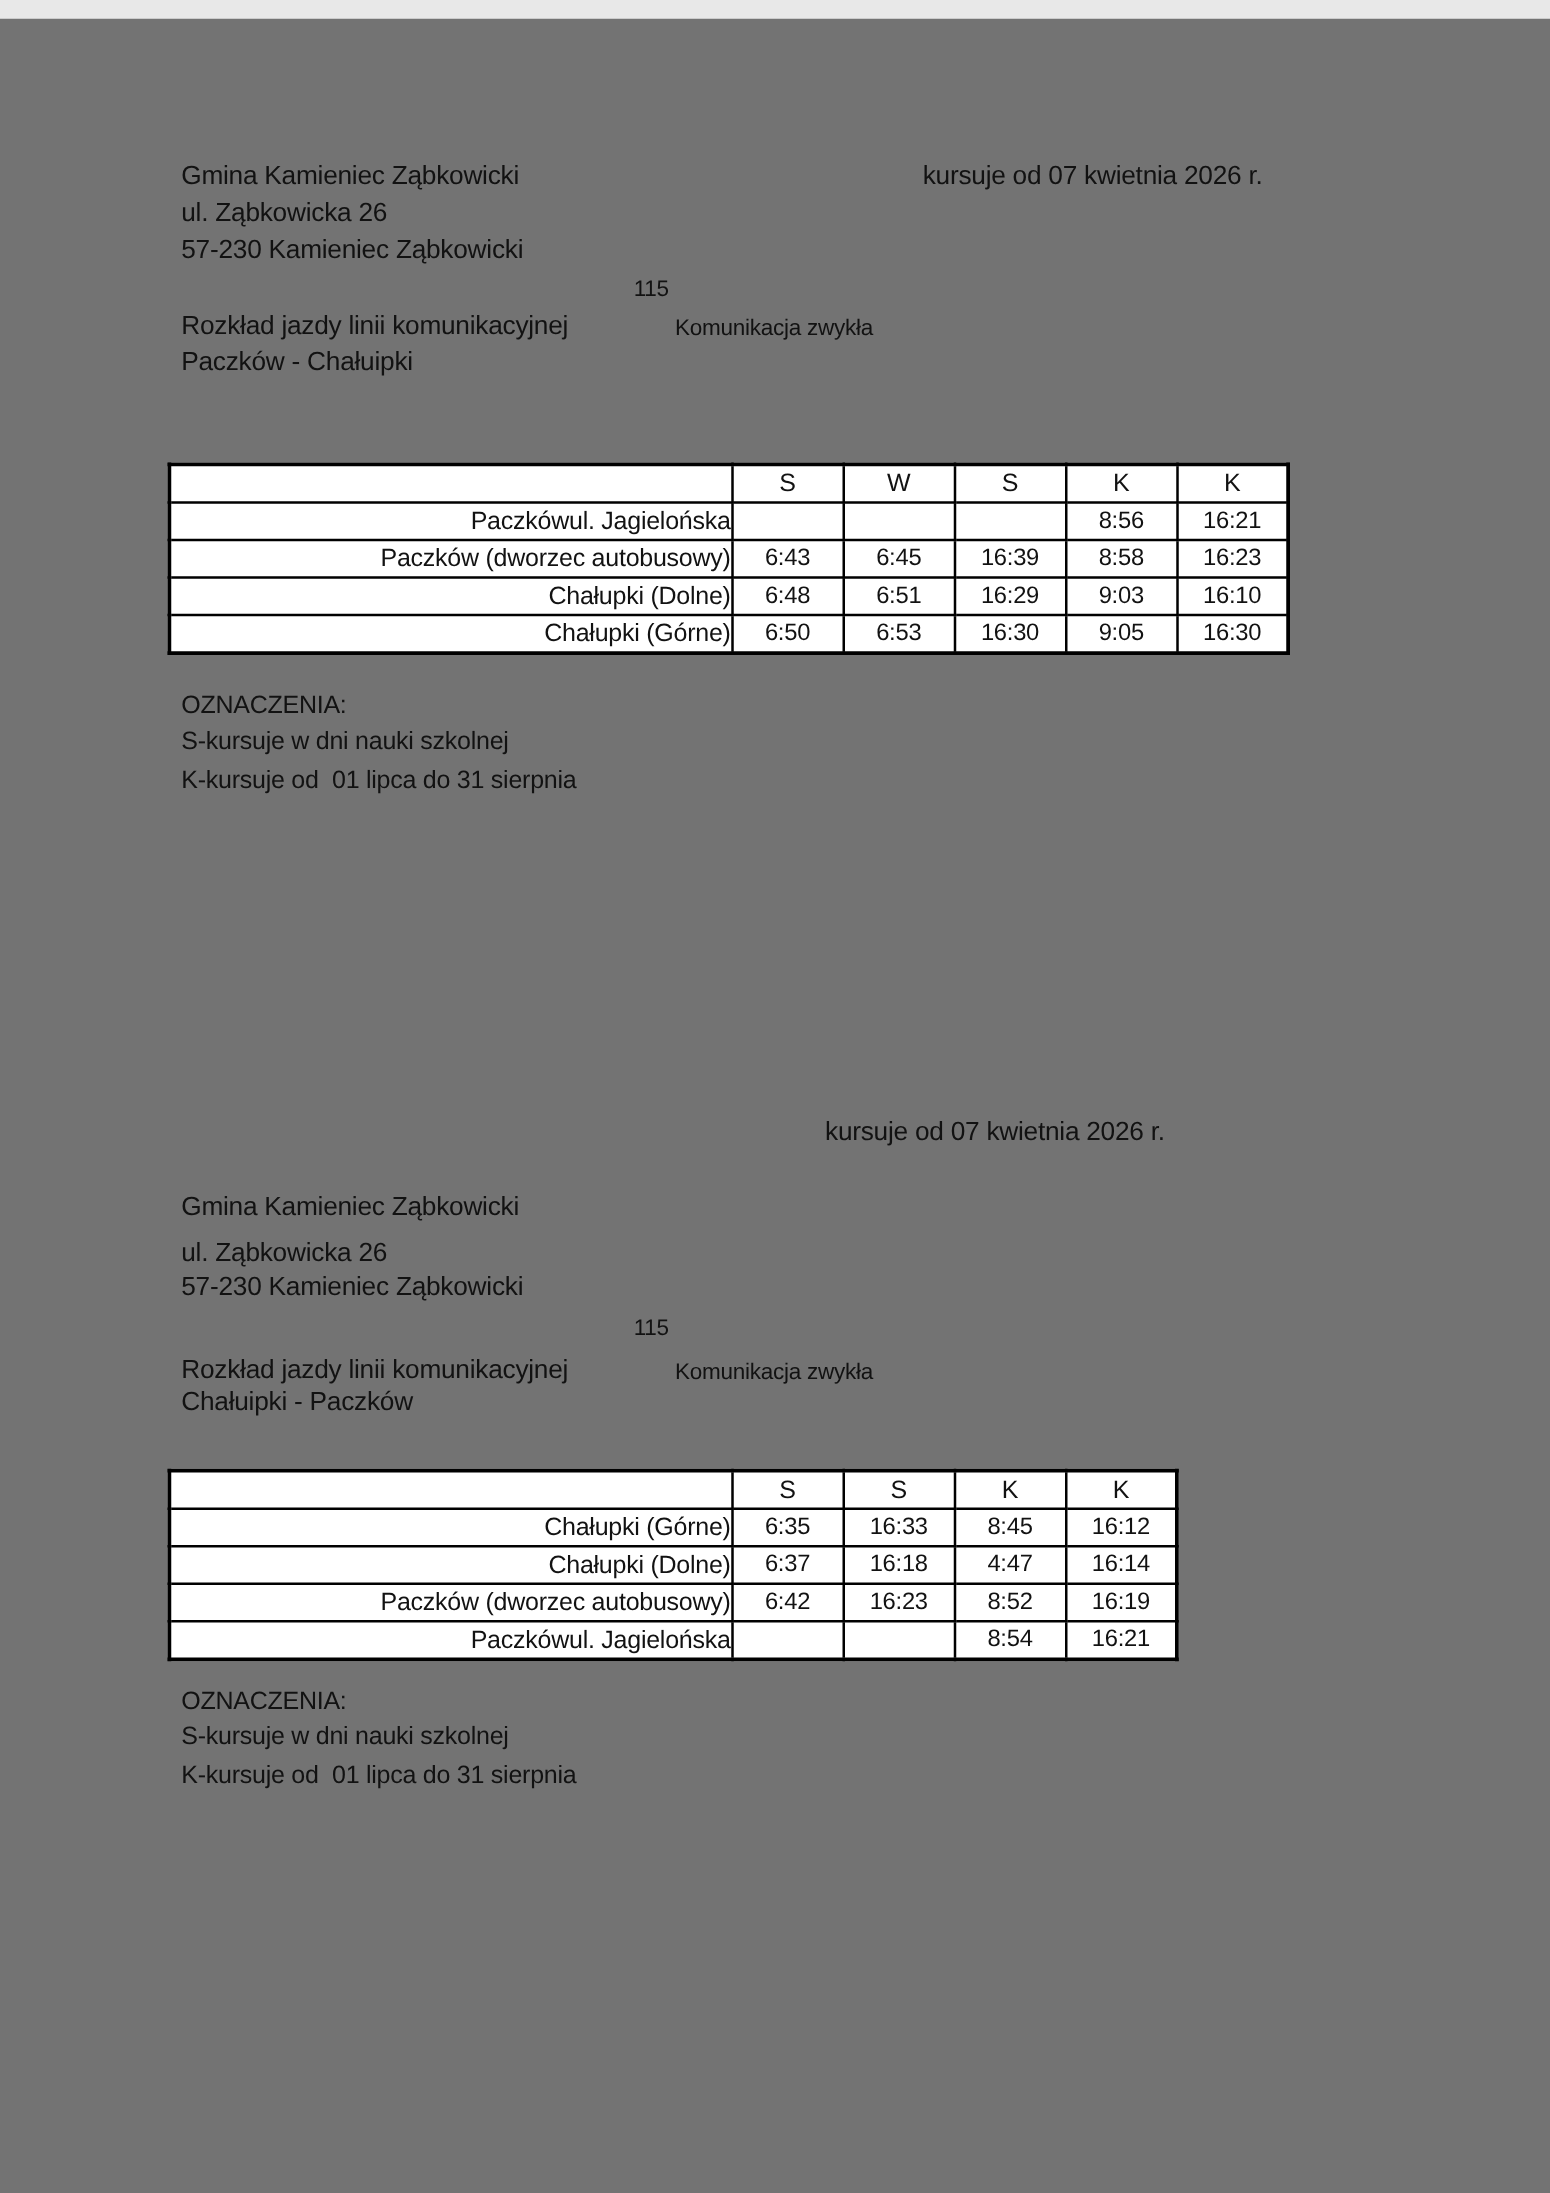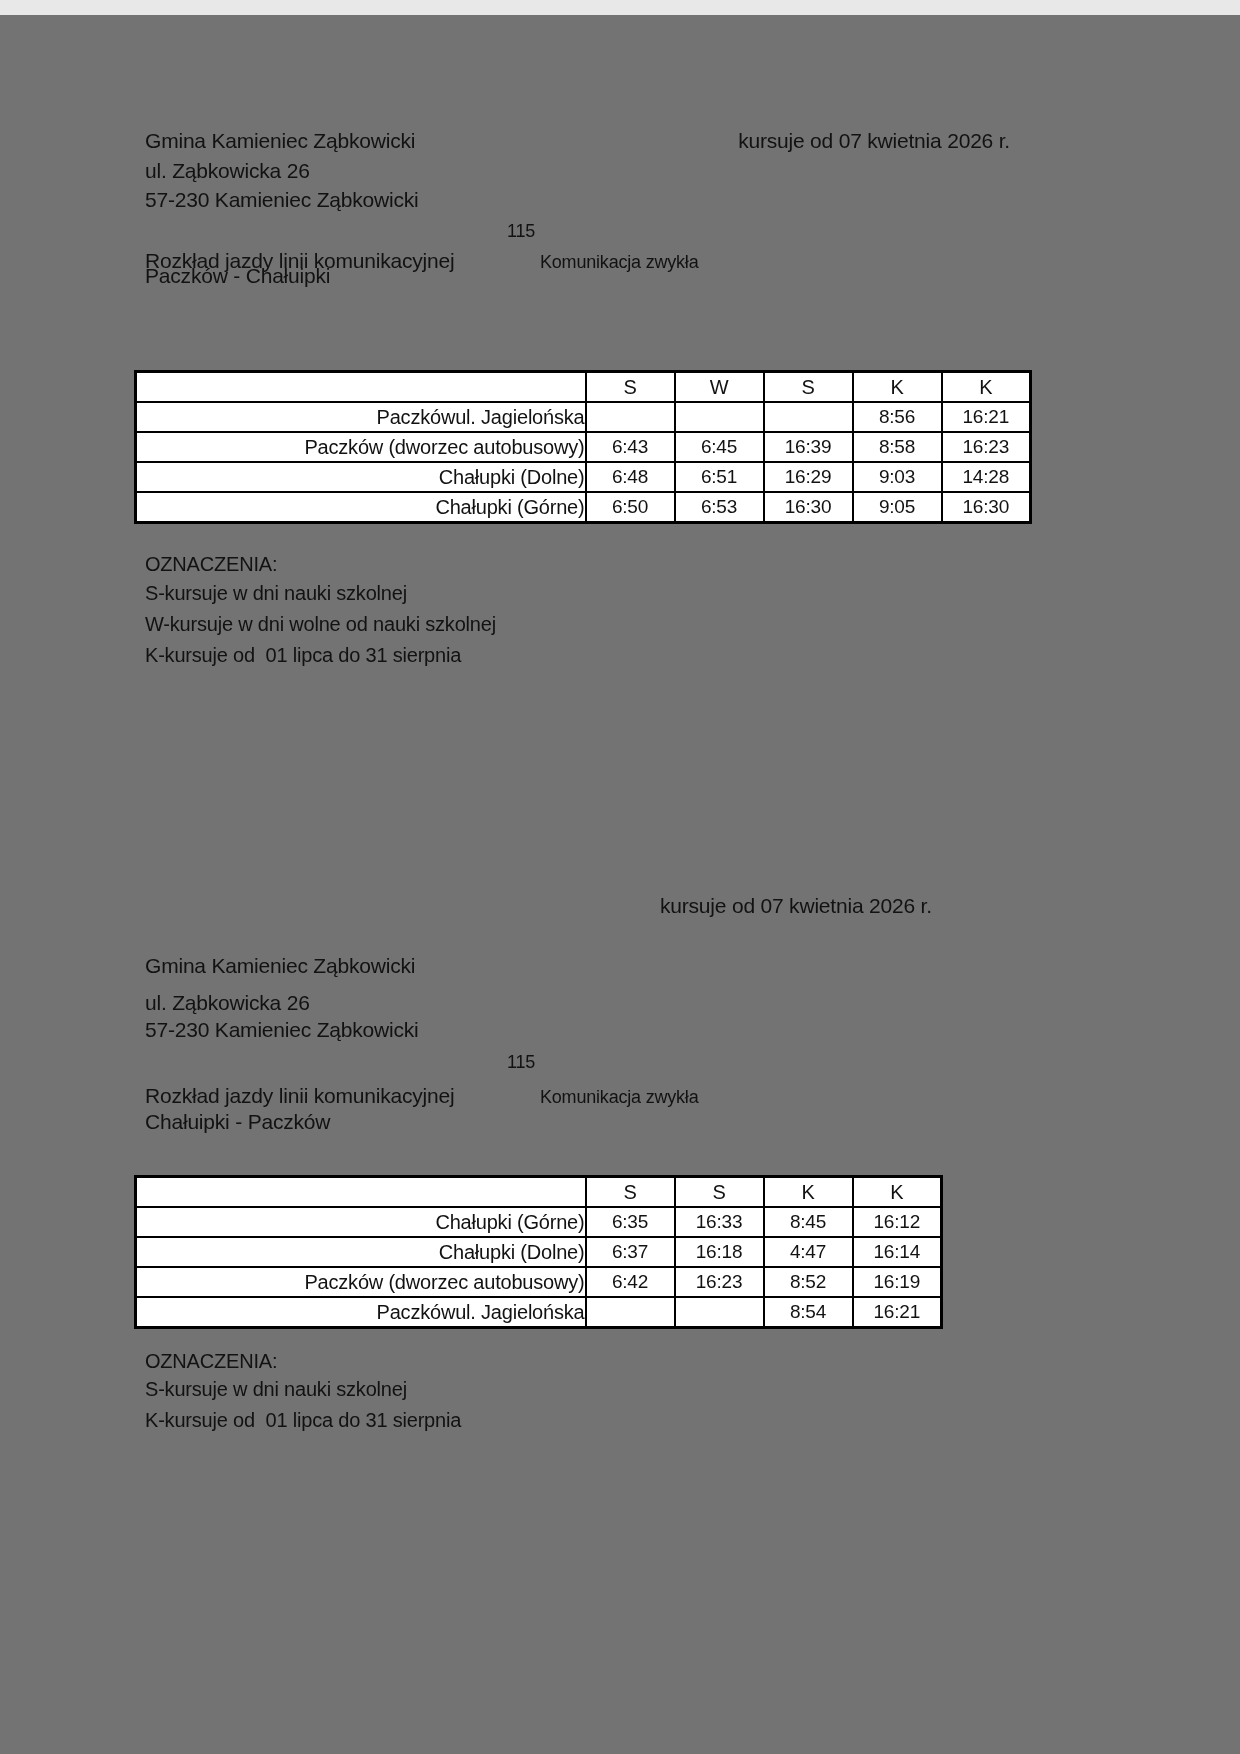--- a/index.html
+++ b/index.html
@@ -64,21 +64,21 @@
   <div class="abs t-body" style="left:145px;top:143px;">ul. Ząbkowicka 26</div>
 
   <div class="abs t-body" style="left:145px;top:172px;">57-230 Kamieniec Ząbkowicki</div>
 
   <div class="abs t-small" style="left:507px;top:205px;">115</div>
 
   <div class="abs t-body" style="left:145px;top:233px;">Rozkład jazdy linii komunikacyjnej</div>
 
   <div class="abs t-small" style="left:540px;top:236px;">Komunikacja zwykła</div>
 
-  <div class="abs t-body" style="left:145px;top:248px;text-align:center;">Paczków - Chałuipki</div>
+  <div class="abs t-body" style="left:145px;top:262px;text-align:center;">Paczków - Chałuipki</div>
 
   <table class="timetable abs" style="left:134px;top:355px;">
       <colgroup>
         <col style="width: 450px;">
         <col style="width: 89px;">
         <col style="width: 89px;">
         <col style="width: 89px;">
         <col style="width: 89px;">
         <col style="width: 89px;">
       </colgroup>
@@ -108,38 +108,37 @@
           <td class="time">16:39</td>
           <td class="time">8:58</td>
           <td class="time">16:23</td>
         </tr>
         <tr>
           <td class="stop"><span class="stop-main">Chałupki (Dolne)</span></td>
           <td class="time">6:48</td>
           <td class="time">6:51</td>
           <td class="time">16:29</td>
           <td class="time">9:03</td>
-          <td class="time">14:28</td>
+          <td class="time">16:10</td>
         </tr>
         <tr>
           <td class="stop"><span class="stop-main">Chałupki (Górne)</span></td>
           <td class="time">6:50</td>
           <td class="time">6:53</td>
           <td class="time">16:30</td>
           <td class="time">9:05</td>
           <td class="time">16:30</td>
         </tr>
       </tbody>
     </table>
 
   <div class="abs legend-title" style="left:145px;top:536px;">OZNACZENIA:</div>
 
   <div class="abs" style="left:145px;top:563px;">
       <div class="legend-item">S-kursuje w dni nauki szkolnej</div>
-      <div class="legend-item">W-kursuje w dni wolne od nauki szkolnej</div>
       <div class="legend-item">K-kursuje od  01 lipca do 31 sierpnia</div>
     </div>
 
   <div class="abs t-body" style="left:660px;top:878px;">kursuje od 07 kwietnia 2026 r.</div>
 
   <div class="abs t-body" style="left:145px;top:938px;">Gmina Kamieniec Ząbkowicki</div>
 
   <div class="abs t-body" style="left:145px;top:975px;">ul. Ząbkowicka 26</div>
 
   <div class="abs t-body" style="left:145px;top:1002px;">57-230 Kamieniec Ząbkowicki</div>

